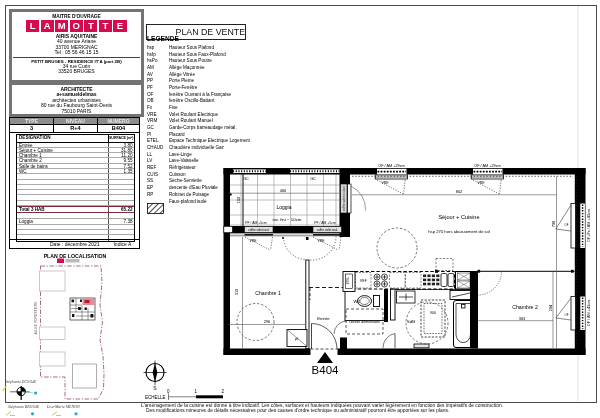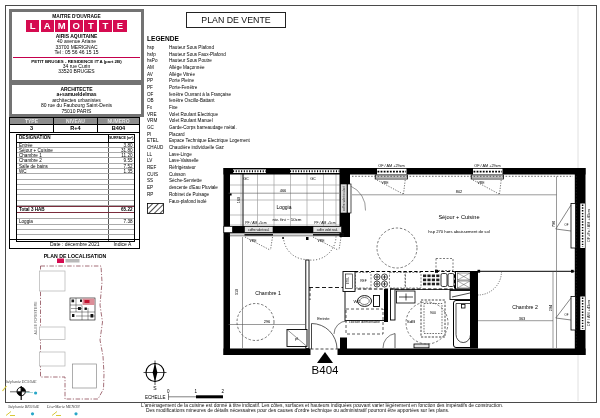--- a/index.html
+++ b/index.html
@@ -2,22 +2,22 @@
 <html><head>
 <meta charset="utf-8">
 <style>
   html,body{margin:0;padding:0;width:600px;height:418px;background:#fff;
     font-family:"Liberation Sans",sans-serif;overflow:hidden;}
   .abs{position:absolute;}
   #frame{left:5px;top:4.5px;width:590px;height:396.5px;border:1px solid #4a4a4a;}
   .box{border:3px solid #737373;text-align:center;}
   #maitre{left:9px;top:9px;width:129px;height:68px;}
   #archi{left:9px;top:82px;width:129px;height:29px;}
-  #title{left:146px;top:12px;width:98px;height:14px;border:1.5px solid #222;
-    font-size:8.8px;letter-spacing:0;line-height:14.5px;text-align:center;color:#111;margin-left:40px;}
+  #title{left:146px;top:24px;width:98px;height:14px;border:1.5px solid #222;
+    font-size:8.8px;letter-spacing:0;line-height:14.5px;text-align:right;color:#111;}
   .t5{font-size:5px;line-height:5.6px;color:#000;}
   .b{font-weight:bold;}
   #legend{left:147px;top:45px;width:130px;font-size:4.6px;color:#000;}
   .lg{height:6.68px;white-space:nowrap;}
   .lg i{display:inline-block;width:22px;font-style:normal;}
   #tbl{left:9px;top:117px;width:131px;}
   #daterow{left:9px;top:239px;width:129px;height:8px;border:1px solid #000;
     font-size:5px;line-height:8px;}
   #loctitle{left:40px;top:252.5px;width:70px;text-align:center;font-size:5.2px;font-weight:bold;}
   #b404{left:300px;top:364px;width:50px;text-align:center;font-size:11.5px;color:#000;}

